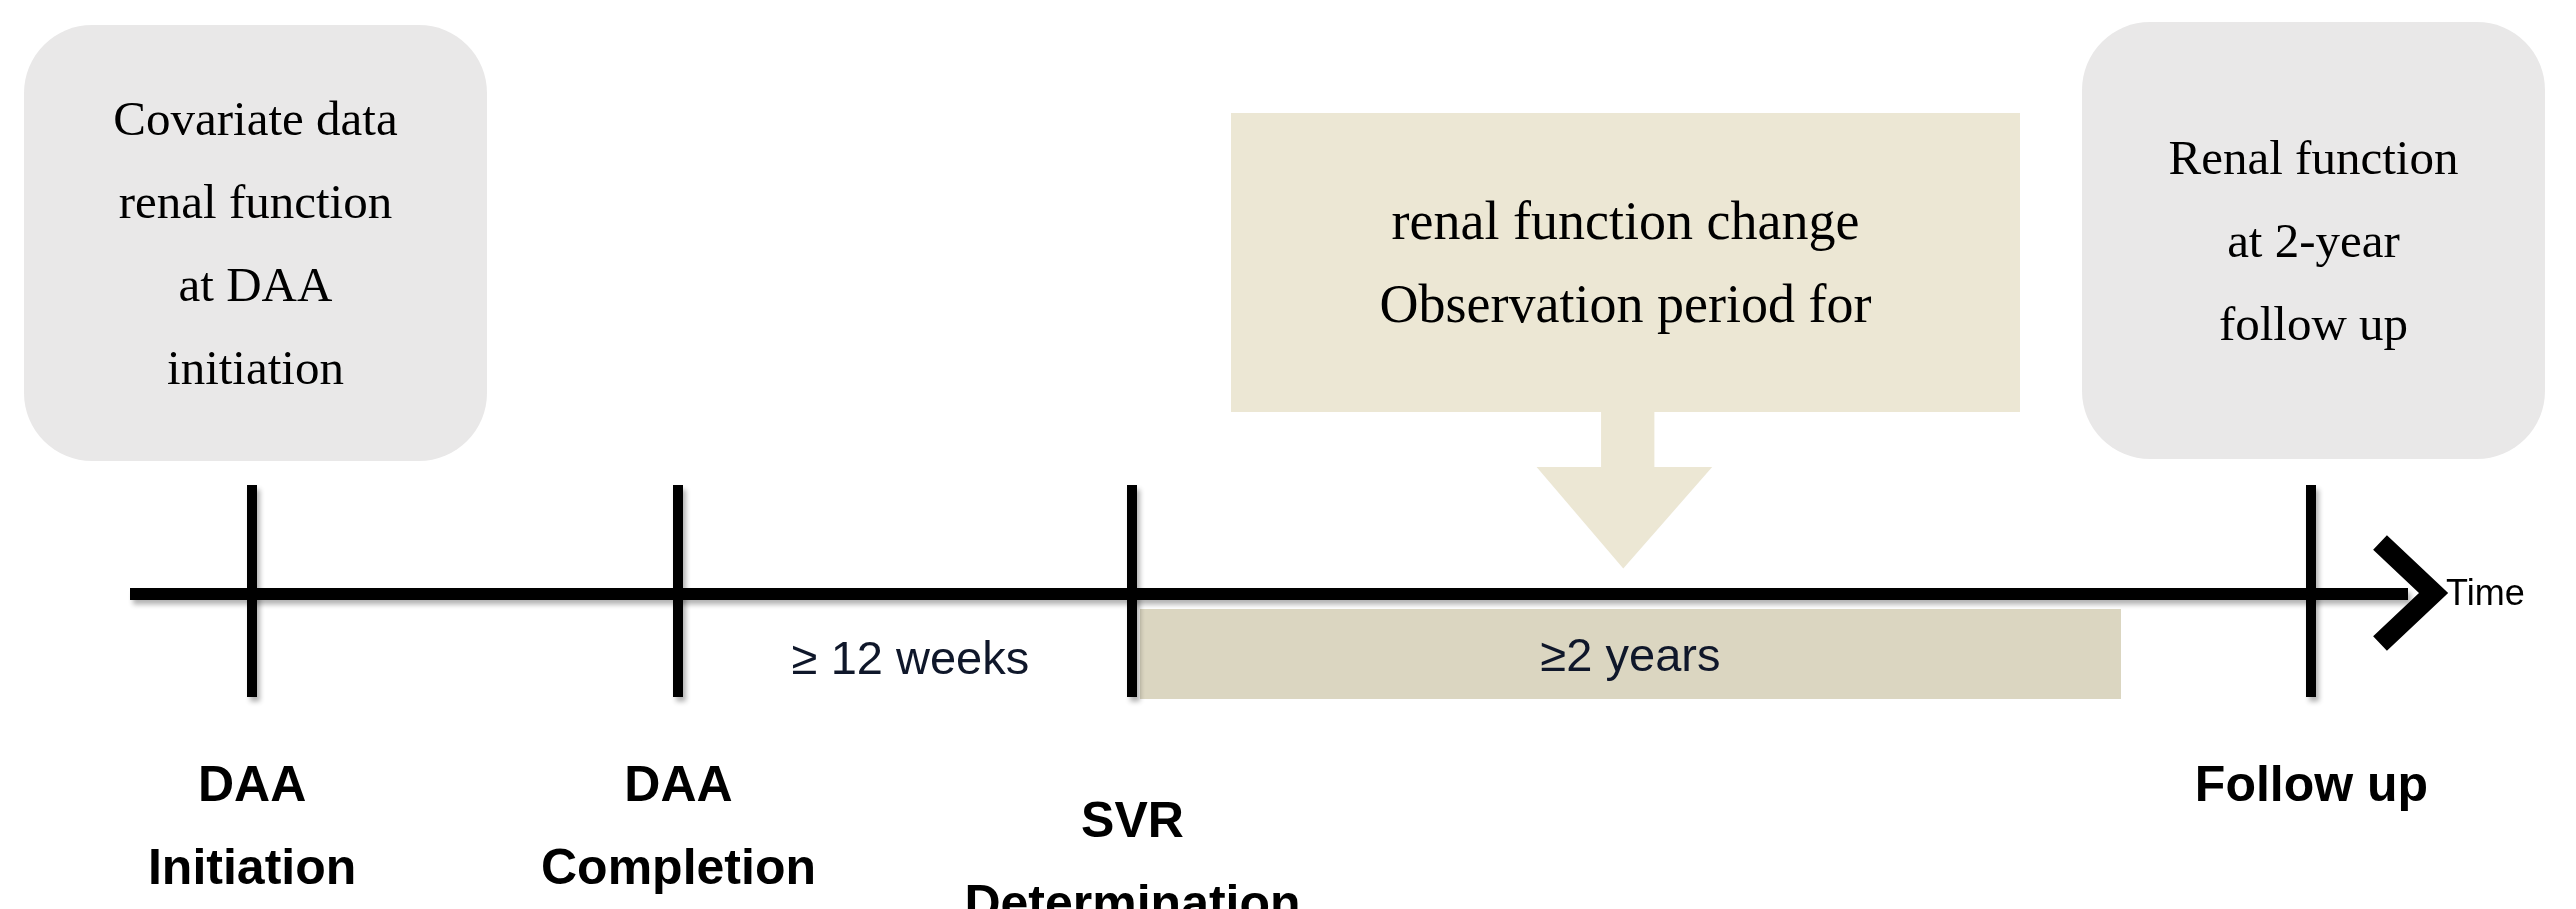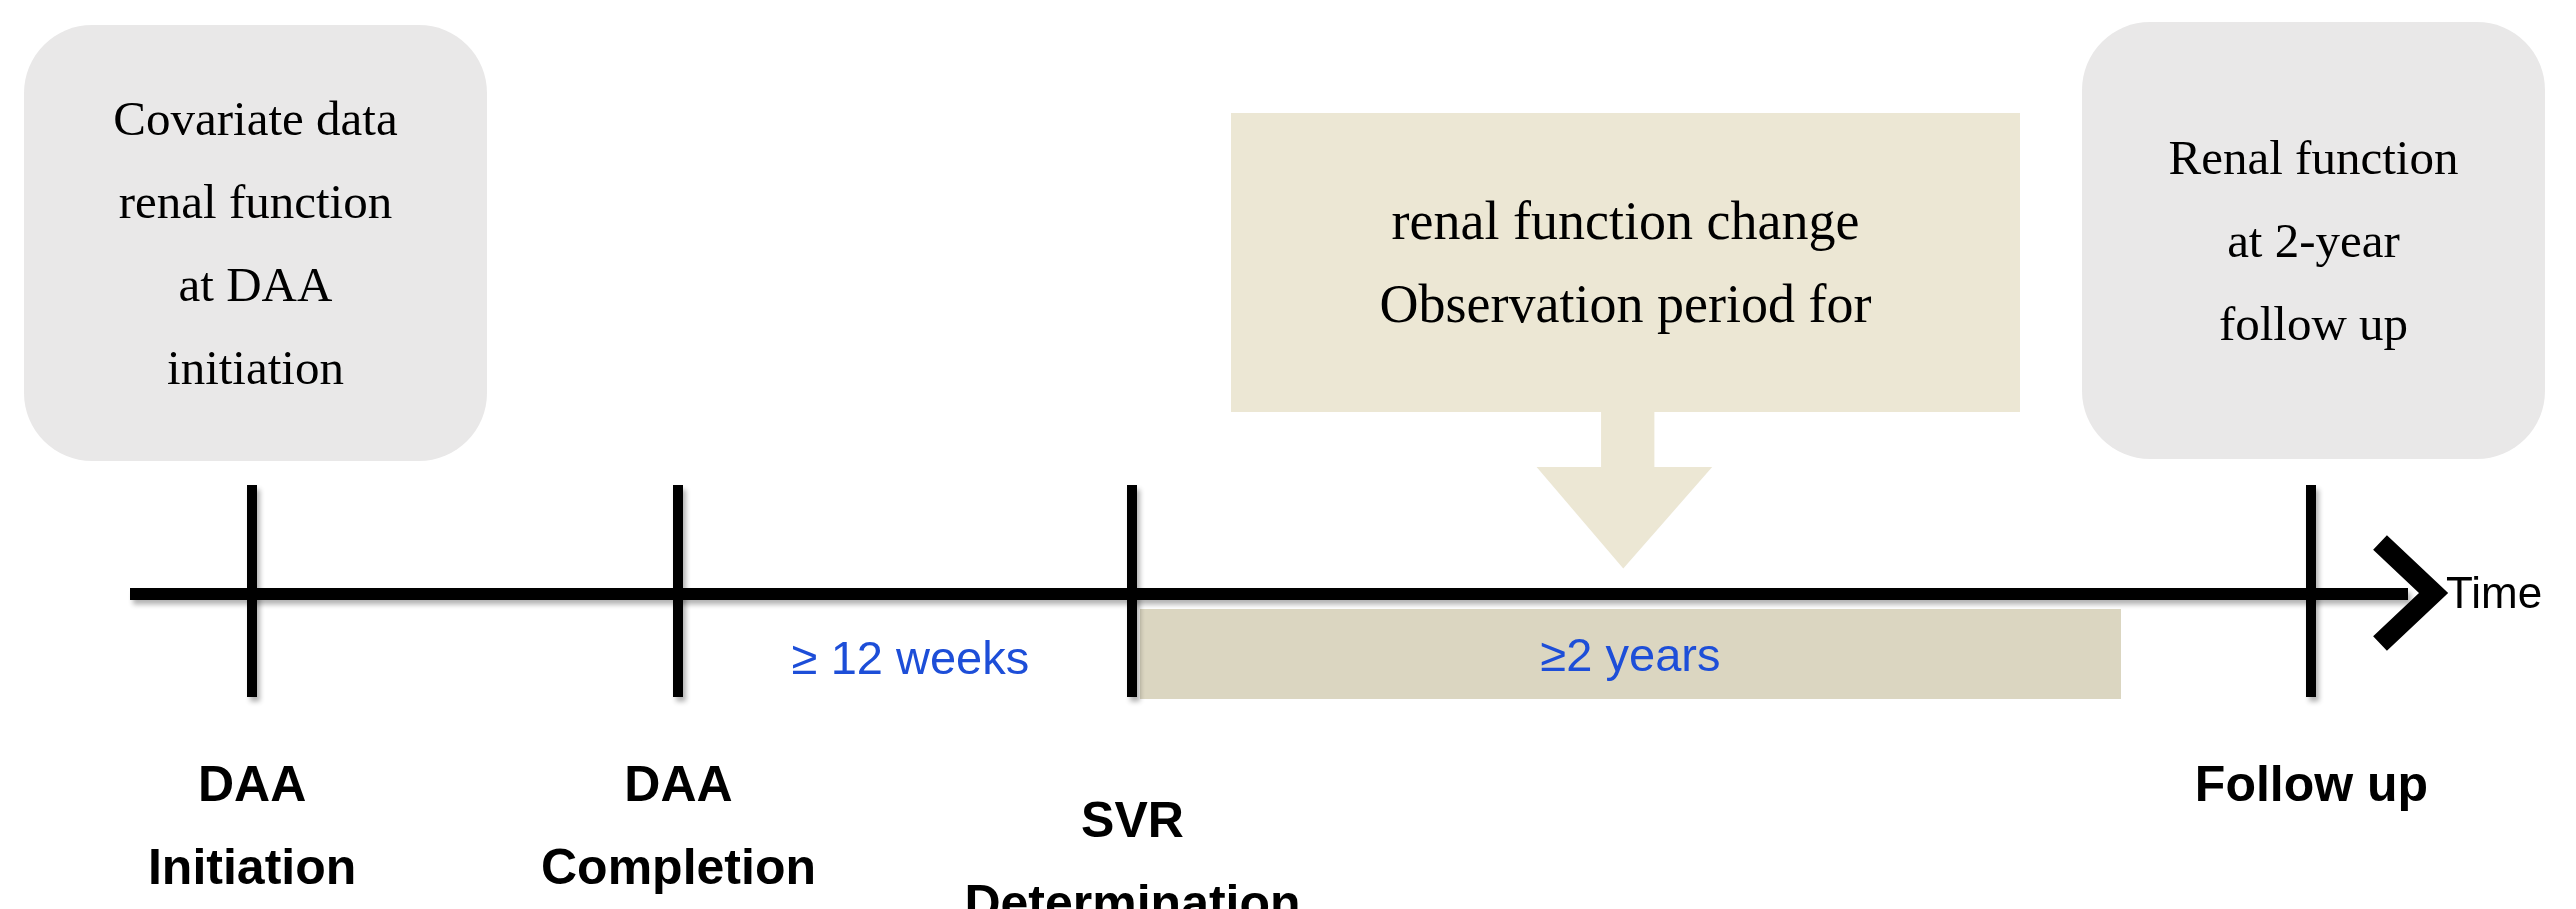--- a/index.html
+++ b/index.html
@@ -56,36 +56,36 @@
   }
 
   
   .band { background: #dbd6c1; }
   .interval-label {
     display: flex;
     align-items: center;
     justify-content: center;
     font-size: 47px;
     font-weight: 400;
-    color: #1d4ed8;
+    color: #0f172a;
   }
 
   
   .event-label {
     width: 519px;
     text-align: center;
     font-weight: bold;
     font-size: 50px;
     line-height: 83px;
     color: #000000;
   }
   .event-label div:empty { display: none; }
 
   .axis-caption {
-    font-size: 44px;
+    font-size: 36px;
     line-height: 46px;
     color: #000000;
   }
 
   svg { display: block; }
 </style>
 </head>
 <body>
 
 <div class="canvas">

